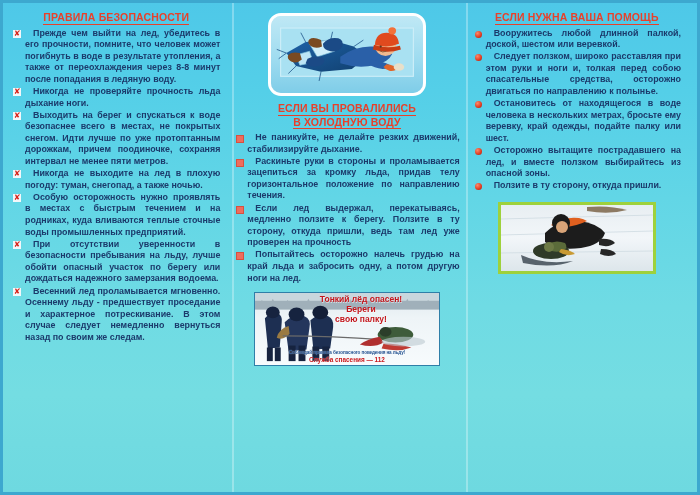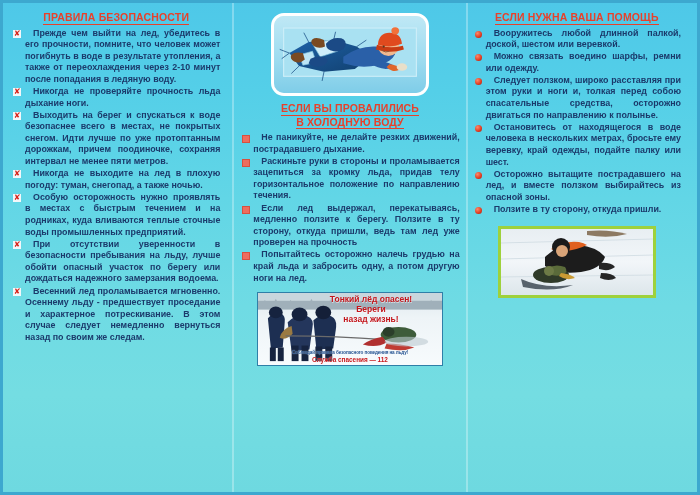--- a/index.html
+++ b/index.html
@@ -50,21 +50,21 @@
     height: 100%;
     box-sizing: border-box;
   }
 
   .col {
     box-sizing: border-box;
     padding: 8px 7px 6px 7px;
     width: 33.3333%;
   }
   .col-left   { padding-left: 9px; padding-right: 14px; }
-  .col-mid    { padding-left: 6px; padding-right: 6px; border-radius: 10px; }
+  .col-mid    { padding-left: 0; padding-right: 6px; border-radius: 10px; }
   .col-right  { padding-left: 7px; padding-right: 16px; }
 
   h2.heading {
     margin: 0 0 3px 0;
     text-align: center;
     font-size: 10.5px;
     font-weight: bold;
     color: #e8402a;
     letter-spacing: 0.15px;
     line-height: 12.5px;
@@ -168,21 +168,21 @@
   }
   .poster-caption .small {
     font-size: 4.6px;
     color: #1f4f8f;
     display: block;
     line-height: 6px;
     letter-spacing: -0.1px;
   }
   .poster-title {
     position: absolute;
-    right: 11px;
+    right: 18px;
     top: 1px;
     width: 120px;
     text-align: center;
     font-size: 8.5px;
     font-weight: bold;
     color: #c4161c;
     line-height: 10px;
     text-shadow: 0.5px 0.5px 0 rgba(255,255,255,0.55);
   }
 
@@ -208,21 +208,21 @@
 
   <div class="columns">
 
     <div class="col col-left">
       <h2 class="heading">
         <span class="hl">ПРАВИЛА БЕЗОПАСНОСТИ</span>
       </h2>
       <ul class="items">
         <li>
           <span class="bullet bullet-x">✘</span>
-          <span>Прежде чем выйти на лед, убедитесь в его прочности, помните, что человек может погибнуть в воде в результате утопления, а также от переохлаждения через 2-10 минут после попадания в ледяную воду.</span>
+          <span>Прежде чем выйти на лед, убедитесь в его прочности, помните, что человек может погибнуть в воде в результате утопления, а также от переохлаждения через 8-8 минут после попадания в ледяную воду.</span>
         </li>
         <li>
           <span class="bullet bullet-x">✘</span>
           <span>Никогда не проверяйте прочность льда дыхание ноги.</span>
         </li>
         <li>
           <span class="bullet bullet-x">✘</span>
           <span>Выходить на берег и спускаться к воде безопаснее всего в местах, не покрытых снегом. Идти лучше по уже протоптанным дорожкам, причем поодиночке, сохраняя интервал не менее пяти метров.</span>
         </li>
         <li>
@@ -300,21 +300,21 @@
       </div>
 
       <h2 class="heading">
         <span class="hl">ЕСЛИ ВЫ ПРОВАЛИЛИСЬ</span><br>
         <span class="hl">В ХОЛОДНУЮ ВОДУ</span>
       </h2>
 
       <ul class="items">
         <li>
           <span class="bullet bullet-square"></span>
-          <span>Не паникуйте, не делайте резких движений, пострадавшего дыхание.</span>
+          <span>Не паникуйте, не делайте резких движений, стабилизируйте дыхание.</span>
         </li>
         <li>
           <span class="bullet bullet-square"></span>
           <span>Раскиньте руки в стороны и проламывается зацепиться за кромку льда, придав телу горизонтальное положение по направлению течения.</span>
         </li>
         <li>
           <span class="bullet bullet-square"></span>
           <span>Если лед выдержал, перекатываясь, медленно ползите к берегу. Ползите в ту сторону, откуда пришли, ведь там лед уже проверен на прочность</span>
         </li>
         <li>
@@ -364,42 +364,38 @@
           <ellipse cx="142" cy="43" rx="18" ry="8" fill="#3e5c3a"></ellipse>
           <ellipse cx="132" cy="40" rx="6" ry="5" fill="#2b3e2a"></ellipse>
           <path d="M126 45 q-12 2 -20 8 q14 4 24 -2 Z" fill="#b03030"></path>
           <path d="M130 52 q14 0 28 4 q-12 5 -30 1 Z" fill="#c03b33"></path>
 
           <ellipse cx="150" cy="50" rx="22" ry="5" fill="#bcc9d1" opacity="0.6"></ellipse>
         </svg>
         <div class="poster-title">
           <span>Тонкий лёд опасен!</span><br>
           <span>Береги</span><br>
-          <span>назад жизнь!</span>
+          <span>свою палку!</span>
         </div>
         <div class="poster-caption">
           <span class="small">Соблюдай правила безопасного поведения на льду!</span>
           <span>Служба спасения — 112</span>
         </div>
       </div>
 
     </div>
 
     <div class="col col-right">
       <h2 class="heading">
         <span class="hl">ЕСЛИ НУЖНА ВАША ПОМОЩЬ</span>
       </h2>
       <ul class="items">
         <li>
           <span class="bullet bullet-dot"></span>
           <span>Вооружитесь любой длинной палкой, доской, шестом или веревкой.</span>
-        </li>
-        <li>
-          <span class="bullet bullet-dot"></span>
-          <span>Можно связать воедино шарфы, ремни или одежду.</span>
         </li>
         <li>
           <span class="bullet bullet-dot"></span>
           <span>Следует ползком, широко расставляя при этом руки и ноги и, толкая перед собою спасательные средства, осторожно двигаться по направлению к полынье.</span>
         </li>
         <li>
           <span class="bullet bullet-dot"></span>
           <span>Остановитесь от находящегося в воде человека в нескольких метрах, бросьте ему веревку, край одежды, подайте палку или шест.</span>
         </li>
         <li>

